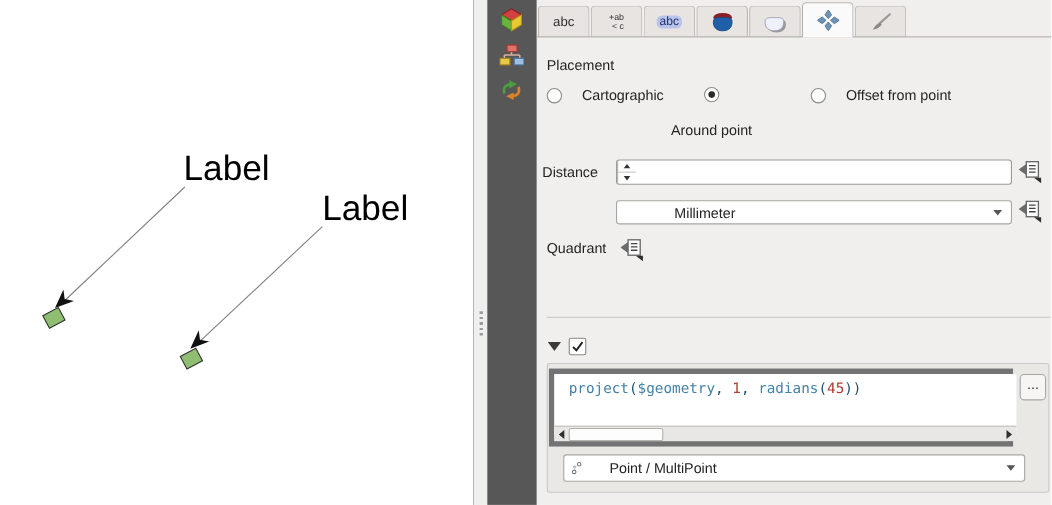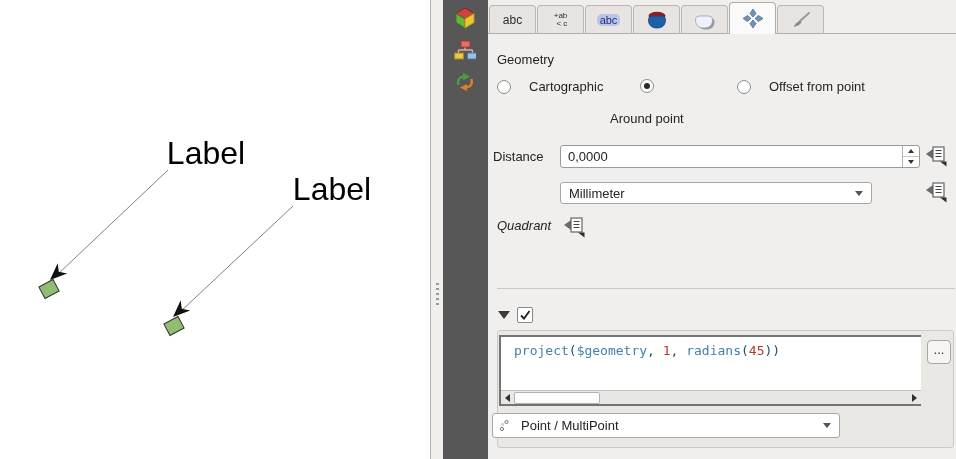--- a/index.html
+++ b/index.html
@@ -50,35 +50,35 @@
   .ddbtn { position:absolute; width:24px; height:22px; background:transparent; border:none; cursor:pointer; }
 
   .sep { position:absolute; left:9px; top:288px; width:458px; height:1px; background:#c9c7c4; }
 
   .gg-tri { position:absolute; left:10px; top:311px; width:0; height:0; border-left:6px solid transparent; border-right:6px solid transparent; border-top:8px solid #3a3a3a; cursor:pointer; }
   .gg-check { position:absolute; left:29px; top:307px; width:16px; height:16px; background:#fff; border:1px solid #8a8886; border-radius:2px; cursor:pointer; }
   .gg-title { position:absolute; left:51px; top:307px; font-weight:bold; font-size:13.5px; color:#1c1c1c; }
 
   .groupbox { position:absolute; left:9px; top:330px; width:457px; height:118px; background:#eae8e5; border:1px solid #cbc9c6; border-radius:3px; }
 
-  .editor-frame { position:absolute; left:11px; top:335px; width:422px; height:71px; border:2px solid #737373; background:#fff; }
+  .editor-frame { position:absolute; left:11px; top:335px; width:422px; height:71px; border:5px solid #737373; background:#fff; }
   .editor { position:absolute; left:0; top:0; width:420px; height:55px; background:#fff; overflow:hidden; }
   .code { font-family:"DejaVu Sans Mono", monospace; font-size:13px; padding:6px 0 0 13px; white-space:pre; }
   .tok-func { color:#4381a8; } .tok-num { color:#b03a2e; } .tok-punct { color:#1d4f71; } .tok-plain { color:#1d4f71; }
   .hscroll { position:absolute; left:0; bottom:0; width:420px; height:14px; background:#e9e7e5; border-top:1px solid #c2c0bd; display:flex; align-items:center; }
   .sb-arr { width:13px; height:14px; display:flex; align-items:center; justify-content:center; cursor:pointer; }
   .sb-left { width:0;height:0;border-top:4px solid transparent;border-bottom:4px solid transparent;border-right:5px solid #2e2e2e; }
   .sb-right { width:0;height:0;border-top:4px solid transparent;border-bottom:4px solid transparent;border-left:5px solid #2e2e2e; }
   .sb-thumb { position:absolute; left:13px; top:1px; width:86px; height:12px; background:#fdfdfd; border:1px solid #b5b3b0; border-radius:2px; cursor:grab; }
   .sb-track-rest { flex:1; }
 
   .dots-btn { position:absolute; left:439px; top:340px; width:24px; height:24px; background:#f6f5f3; border:1px solid #a8a6a3; border-radius:4px;
               font-size:13px; color:#333; display:flex; align-items:center; justify-content:center; padding-bottom:6px; cursor:pointer; }
 
-  .combo2 { left:4px; top:413px; width:348px; height:25px; }
+  .combo2 { left:24px; top:413px; width:420px; height:25px;gap:13px; }
   .combo2 .gicon { margin-left:6px; }
 
   .ovr-icon { display:block; }
 </style>
 </head>
 <body>
 
 <div id="root">
 
   <div class="canvas">
@@ -169,70 +169,69 @@
         </svg>
       </div>
       <div class="tab" style="left:289px;">
         <svg width="20" height="18" viewBox="0 0 20 18">
           <path d="M18 2 L9 10" stroke="#9a9a9a" stroke-width="2" stroke-linecap="round"></path>
           <path d="M9.5 9.5 Q5 11 2.5 16 Q8 15 10.5 11.5 Z" fill="#8a8a8a"></path>
         </svg>
       </div>
     </div>
 
-    <div class="lbl" style="left:9px; top:52px;">Geometry</div>
+    <div class="lbl" style="left:9px; top:52px;">Placement</div>
 
     <div class="radio" style="left:9px;">
       <span class="circ"></span>
       <span>Cartographic</span>
     </div>
     <div class="radio on" style="left:122px;flex-direction:column;">
       <span class="circ"></span>
       <span>Around point</span>
     </div>
     <div class="radio" style="left:249px;">
       <span class="circ"></span>
       <span>Offset from point</span>
     </div>
 
     <div class="lbl" style="left:5px; top:149px;">Distance</div>
     <div class="spinbox">
-      <input type="text" value="0,0000" style="">
       <div class="spinner">
         <div>
             <span class="tri-up"></span>
           </div>
         <div>
             <span class="tri-dn"></span>
           </div>
       </div>
     </div>
     <button class="ddbtn" style="left:438px; top:145px;">
       <svg class="ovr-icon" width="22" height="21" viewBox="0 0 22 21">
         <polygon points="0,8 7,3 7,13" fill="#6b6b6b"></polygon>
         <rect x="7" y="1" width="11" height="14" fill="#fdfdfd" stroke="#666" stroke-width="1.2"></rect>
         <path d="M9.5 4.5 H15.5 M9.5 7.5 H15.5 M9.5 10.5 H15.5" stroke="#444" stroke-width="1.2"></path>
         <polygon points="14,15.5 20.5,15.5 20.5,20.5" fill="#2e2e2e"></polygon>
       </svg>
     </button>
 
-    <div class="combo" style="left:72px; top:182px; width:312px; height:22px;">
+    <div class="combo" style="left:72px; top:182px; width:360px; height:22px;padding-left:44px;">
       <span class="ctext">Millimeter</span>
       <span class="carr"></span>
     </div>
     <button class="ddbtn" style="left:438px; top:181px;">
       <svg class="ovr-icon" width="22" height="21" viewBox="0 0 22 21">
         <polygon points="0,8 7,3 7,13" fill="#6b6b6b"></polygon>
         <rect x="7" y="1" width="11" height="14" fill="#fdfdfd" stroke="#666" stroke-width="1.2"></rect>
         <path d="M9.5 4.5 H15.5 M9.5 7.5 H15.5 M9.5 10.5 H15.5" stroke="#444" stroke-width="1.2"></path>
         <polygon points="14,15.5 20.5,15.5 20.5,20.5" fill="#2e2e2e"></polygon>
       </svg>
     </button>
 
-    <div class="lbl" style="left:9px; top:218px;font-style:italic;">Quadrant</div>
+    <div class="lbl" style="left:9px; top:218px;">Quadrant</div>
     <button class="ddbtn" style="left:76px; top:216px;">
       <svg class="ovr-icon" width="22" height="21" viewBox="0 0 22 21">
         <polygon points="0,8 7,3 7,13" fill="#6b6b6b"></polygon>
         <rect x="7" y="1" width="11" height="14" fill="#fdfdfd" stroke="#666" stroke-width="1.2"></rect>
         <path d="M9.5 4.5 H15.5 M9.5 7.5 H15.5 M9.5 10.5 H15.5" stroke="#444" stroke-width="1.2"></path>
         <polygon points="14,15.5 20.5,15.5 20.5,20.5" fill="#2e2e2e"></polygon>
       </svg>
     </button>
 
     <div class="sep"></div>

